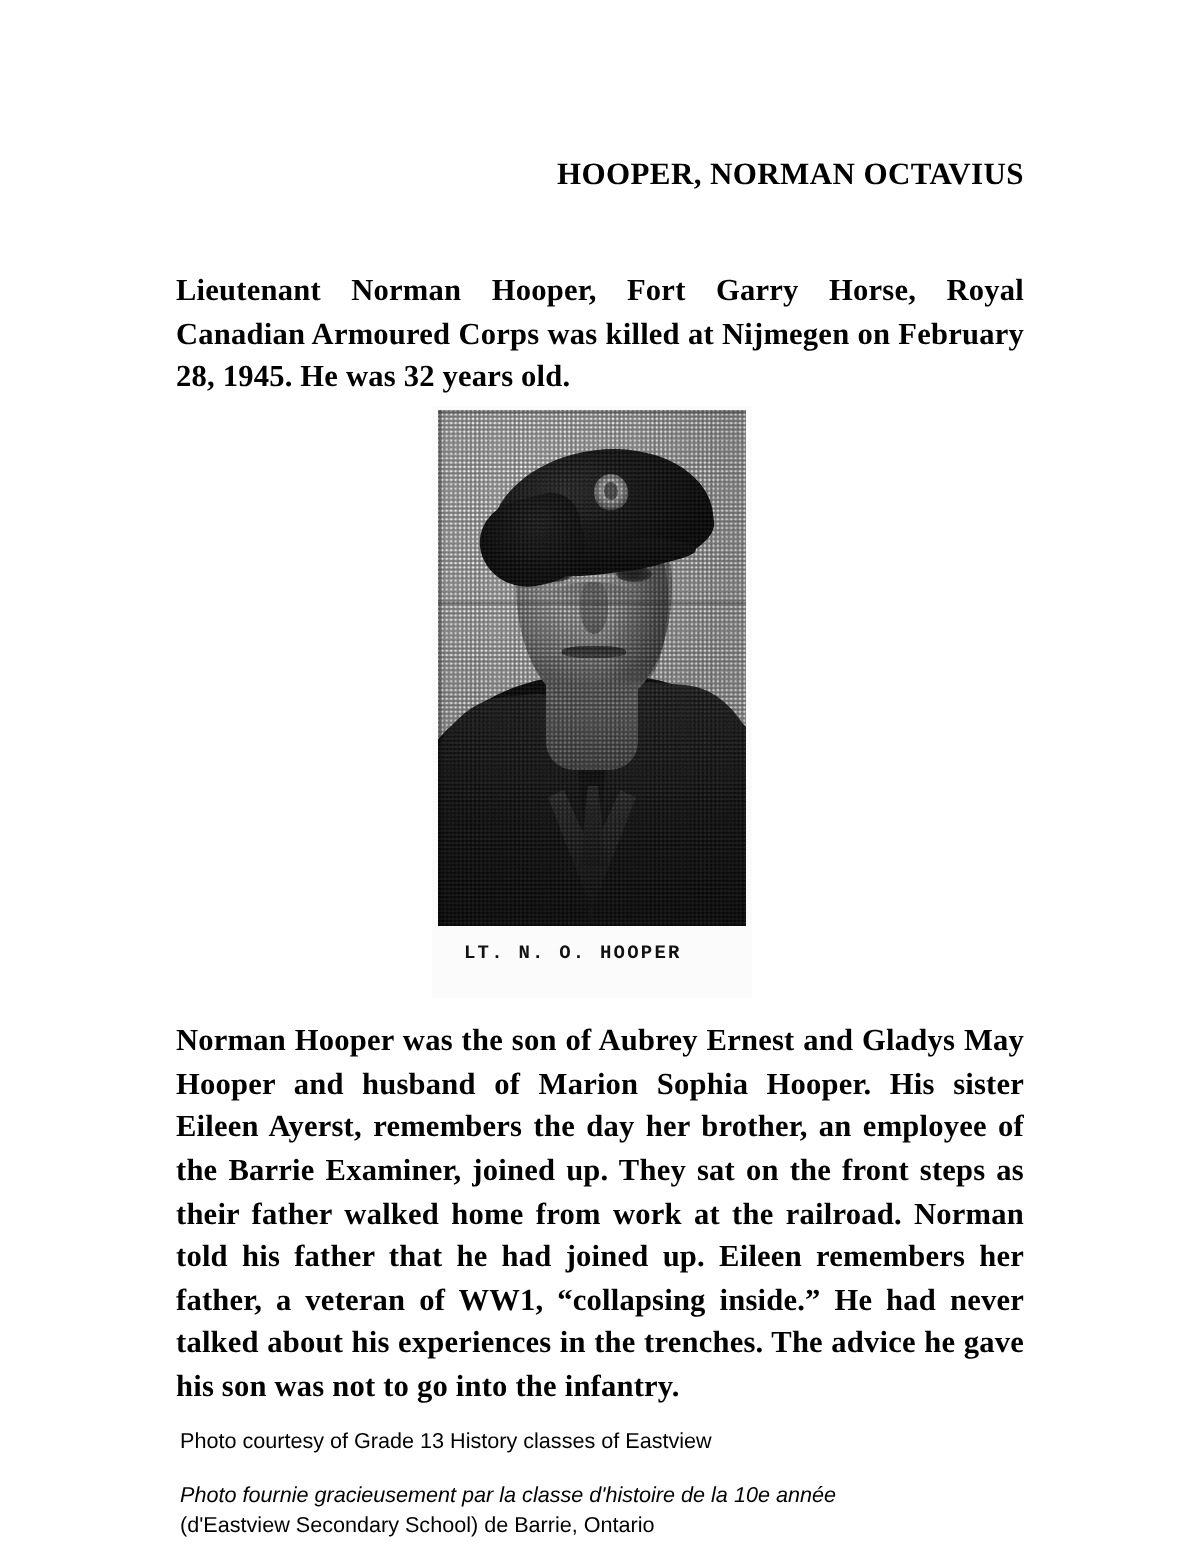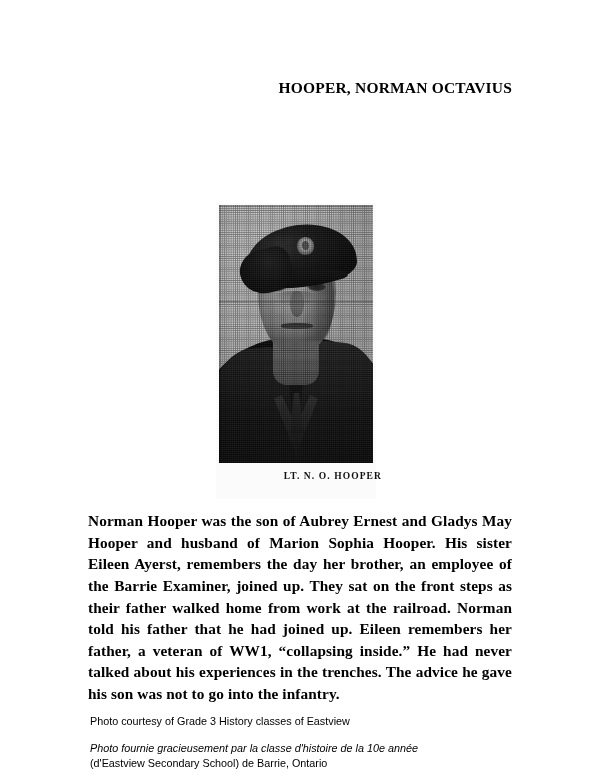--- a/index.html
+++ b/index.html
@@ -310,25 +310,25 @@
   .edge-top {
     position: absolute;
     left: 0; top: 0;
     width: 100%; height: 2px;
     background: rgba(0,0,0,0.18);
   }
 
   
   .photo-caption {
     position: absolute;
-    left: 6px;
+    left: 16px;
     top: 268px;
     width: 160px;
-    text-align: right;
-    font-family: Liberation Serif, serif;
+    text-align: left;
+    font-family: Liberation Mono, monospace;
     font-size: 9.5px;
     font-weight: bold;
     letter-spacing: 1.1px;
     color: #111111;
   }
 
   
   .credits {
     position: absolute;
     left: 90px;
@@ -345,20 +345,21 @@
   }
   .credit-line.gap { margin-top: 11px; font-style: italic; }
 </style>
 </head>
 <body>
 
 <div class="page">
 
   <h1 class="doc-title">HOOPER, NORMAN OCTAVIUS</h1>
 
+  <p class="body-para para-intro">Lieutenant Norman Hooper, Fort Garry Horse, Royal Canadian Armoured Corps was killed at Nijmegen on February 28, 1945. He was 32 years old.</p>
 
   <div class="photo-block">
     <div class="photo-frame">
       <div class="backdrop"></div>
 
       <div class="uniform"></div>
       <div class="uniform-left"></div>
       <div class="uniform-right"></div>
       <div class="neck"></div>
       <div class="collar"></div>
@@ -387,18 +388,18 @@
       <div class="edge-left"></div>
       <div class="edge-top"></div>
     </div>
 
     <div class="photo-caption">LT. N. O. HOOPER</div>
   </div>
 
   <p class="body-para para-story">Norman Hooper was the son of Aubrey Ernest and Gladys May Hooper and husband of Marion Sophia Hooper. His sister Eileen Ayerst, remembers the day her brother, an employee of the Barrie Examiner, joined up. They sat on the front steps as their father walked home from work at the railroad. Norman told his father that he had joined up. Eileen remembers her father, a veteran of  WW1, “collapsing inside.” He had never talked about his experiences in the trenches. The advice he gave his son was not to go into the infantry.</p>
 
   <div class="credits">
-    <div class="credit-line">Photo courtesy of Grade 3 History classes of Eastview</div>
+    <div class="credit-line">Photo courtesy of Grade 13 History classes of Eastview</div>
     <div class="credit-line gap">Photo fournie gracieusement par la classe d'histoire de la 10e année</div>
     <div class="credit-line">(d'Eastview Secondary School) de Barrie, Ontario</div>
   </div>
 
 </div>
 
 </body></html>

